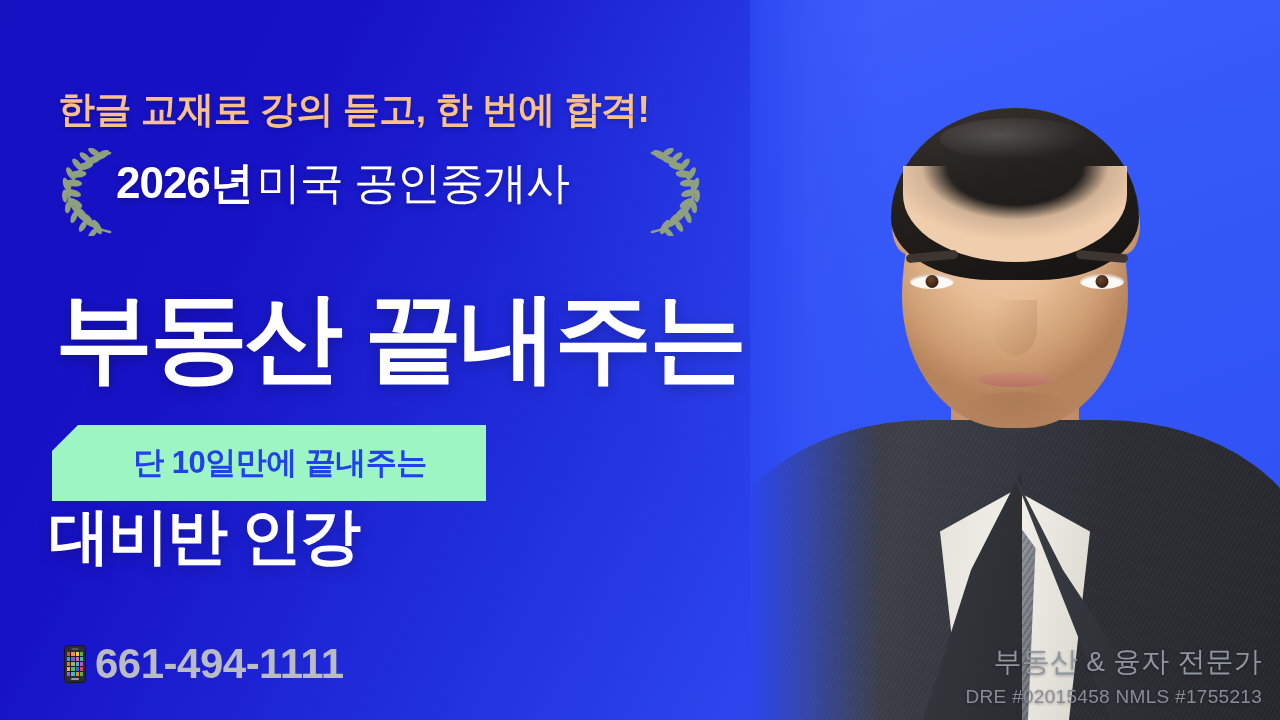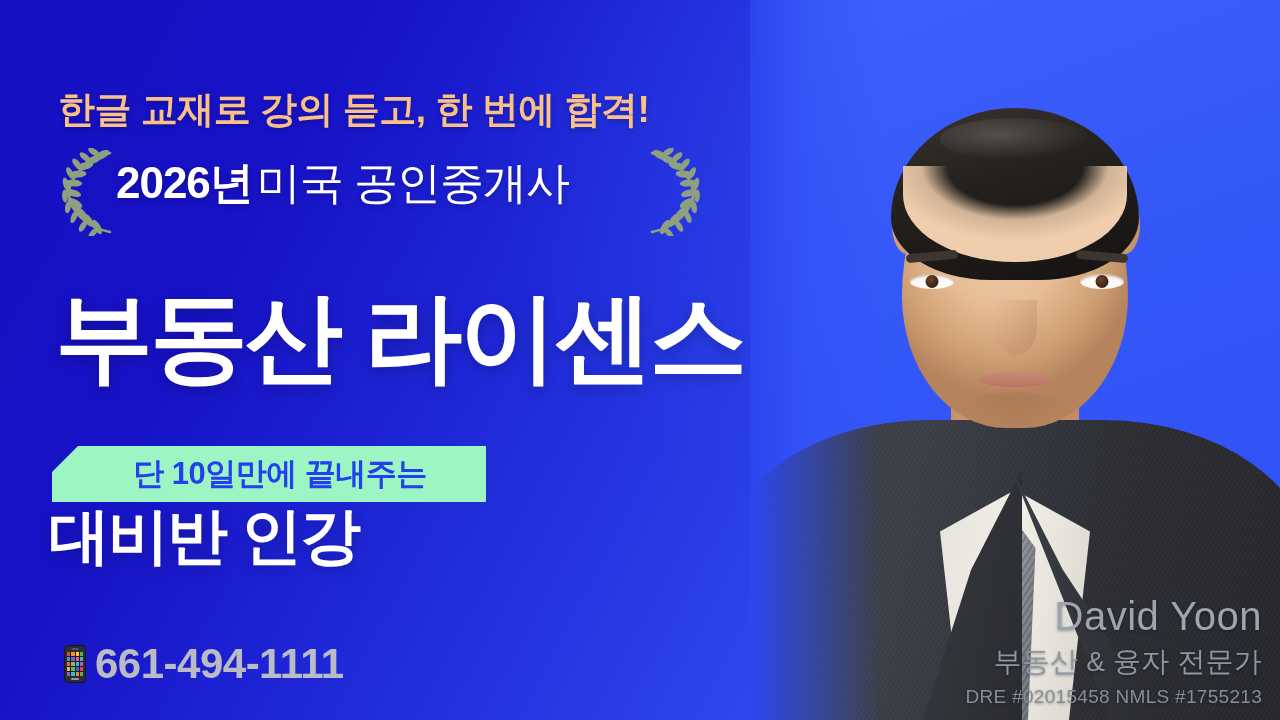--- a/index.html
+++ b/index.html
@@ -68,22 +68,22 @@
     position:absolute; left:55px; top:288px;
     font-size:98px; font-weight:bold; color:#ffffff;
     letter-spacing:-3px;
     white-space:nowrap;
     line-height:1;
     text-shadow:0 4px 14px rgba(0,0,0,.22);
   }
 
   
   .badge {
-    position:absolute; left:52px; top:446px;
-    width:434px; height:56px;
+    position:absolute; left:52px; top:425px;
+    width:434px; height:76px;
     background:#9cf5c3;
     clip-path:polygon(26px 0, 100% 0, 100% 100%, 0 100%, 0 26px);
     display:flex; align-items:center; justify-content:center;
   }
   .badge-label {
     font-size:31px; font-weight:bold; color:#2240ee;
     letter-spacing:-.5px; white-space:nowrap;
     padding-left:22px;
   }
 
@@ -344,21 +344,21 @@
           <ellipse cx="35" cy="85" rx="6.2" ry="2.8" transform="rotate(132 35 85)"></ellipse>
         </g>
       </svg>
     </div>
 
     <div class="yearline">
       <span class="yr">2026년</span>
       <span class="rest">미국 공인중개사</span>
     </div>
 
-    <div class="h1">부동산 라이센스</div>
+    <div class="h1">부동산 끝내주는</div>
 
     <div class="badge">
       <span class="badge-label">단 10일만에 끝내주는</span>
     </div>
 
     <div class="h2">대비반 인강</div>
 
     <div class="phone">
       <span class="phone-icon">
         <span class="notch"></span>
@@ -410,18 +410,17 @@
         </div>
       <div class="eye r">
           <i></i>
         </div>
       <div class="nose"></div>
       <div class="mouth"></div>
       <div class="chin"></div>
     </div>
 
     <div id="nameblock">
-      <div class="pname">David Yoon</div>
       <div class="prole">부동산 &amp; 융자 전문가</div>
       <div class="plic">DRE #02015458  NMLS #1755213</div>
     </div>
   </div>
 </div>
 
 </body></html>

